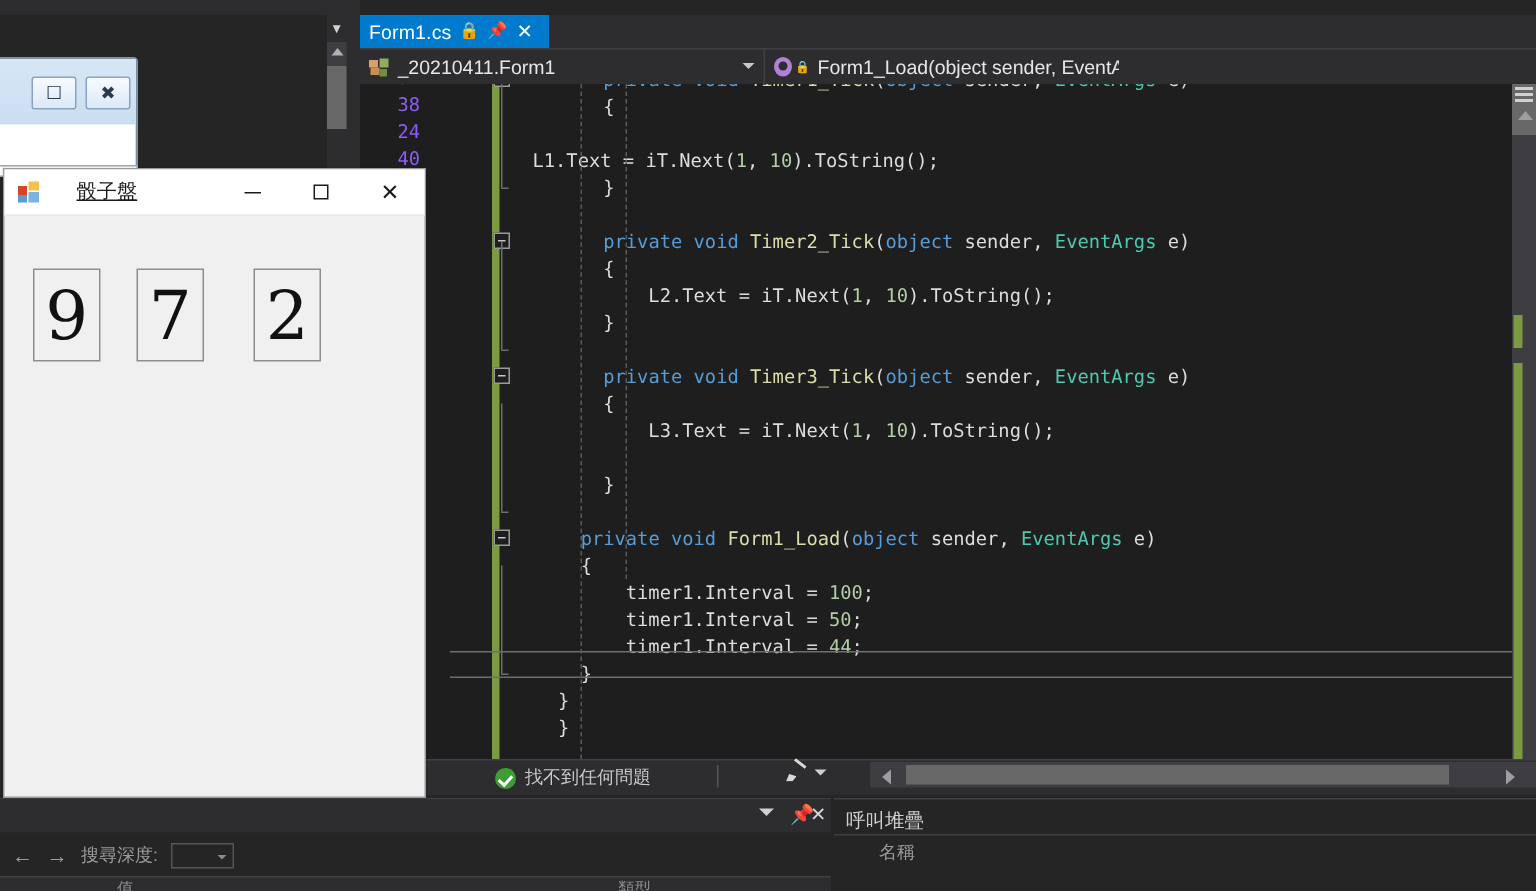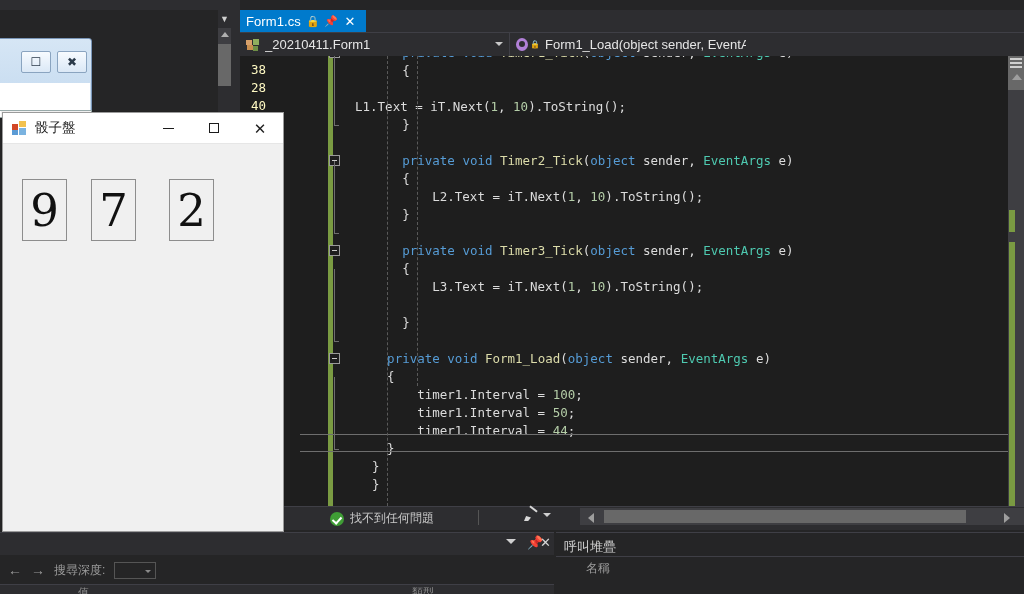--- a/index.html
+++ b/index.html
@@ -54,21 +54,21 @@
   .puzzle-glyph{display:inline-block;width:14px;height:12px;position:relative;}
   .puzzle-glyph i{position:absolute;display:block;background:#d7a06a;}
   .puzzle-glyph i.a{left:0;top:1px;width:6px;height:5px;}
   .puzzle-glyph i.b{left:7px;top:0;width:6px;height:6px;background:#8fae5e;}
   .puzzle-glyph i.c{left:1px;top:6px;width:6px;height:5px;background:#c98f4f;}
   .puzzle-glyph i.d{left:7px;top:7px;width:5px;height:5px;background:#6f8f46;}
 
   
   #codearea{left:240px;top:56px;width:784px;height:450px;background:#1e1e1e;overflow:hidden;}
   #gutter-num{left:0;top:0;width:44px;height:450px;position:absolute;}
-  .lnum{position:absolute;right:18px;color:#fef9c3;font-size:12.5px;
+  .lnum{position:absolute;right:4px;color:#8b5cf6;font-size:12.5px;
         font-family:"DejaVu Sans Mono","Liberation Mono",monospace;}
   #changebar{position:absolute;left:88px;top:0;width:5px;height:450px;background:#7a9b42;}
   #gutter-fold{position:absolute;left:44px;top:0;width:48px;height:450px;}
   .foldbox{position:absolute;width:11px;height:11px;border:1px solid #9a9a9a;
            background:#1e1e1e;box-sizing:border-box;}
   .foldbox::before{content:"";position:absolute;left:2px;top:4px;width:5px;height:1px;background:#c8c8c8;}
   .foldline{position:absolute;left:50px;width:1px;background:#6e6e6e;}
   .foldtick{position:absolute;left:50px;width:5px;height:1px;background:#6e6e6e;}
   .indentguide{position:absolute;width:1px;border-left:1px dashed #5a5a5a;}
 
@@ -168,22 +168,22 @@
   #diceform{left:2px;top:112px;width:282px;height:420px;background:#f0f0f0;
             border:1px solid #9b9b9b;box-sizing:border-box;box-shadow:0 0 0 1px rgba(0,0,0,.06);}
   #dice-titlebar{position:absolute;left:0;top:0;width:280px;height:31px;background:#fff;
                  border-bottom:1px solid #e6e6e6;box-sizing:border-box;display:flex;align-items:center;}
   #dice-appicon{width:15px;height:14px;margin-left:9px;position:relative;}
   #dice-appicon i{position:absolute;display:block;}
   #dice-appicon i.r1{left:0;top:3px;width:6px;height:6px;background:#d24726;}
   #dice-appicon i.r2{left:7px;top:0px;width:7px;height:6px;background:#f2c14e;}
   #dice-appicon i.r3{left:0;top:9px;width:6px;height:5px;background:#5b9bd5;}
   #dice-appicon i.r4{left:7px;top:7px;width:7px;height:7px;background:#7ab3e0;}
-  #dice-title{margin-left:8px;color:#1b1b1b;font-size:13.5px;
-              font-family:"DejaVu Sans","Liberation Sans",sans-serif;}
+  #dice-title{margin-left:24px;color:#1b1b1b;font-size:13.5px;
+              font-family:"DejaVu Sans","Liberation Sans",sans-serif;text-decoration:underline;}
   .winbtn{position:absolute;top:0;width:46px;height:30px;display:flex;
           align-items:center;justify-content:center;color:#1b1b1b;}
   #btn-min{right:92px;}
   #btn-max{right:46px;}
   #btn-close{right:0;}
   .min-glyph{width:11px;height:1px;background:#1b1b1b;}
   .max-glyph{width:10px;height:10px;border:1px solid #1b1b1b;box-sizing:border-box;}
   .close-glyph{font-size:15px;line-height:1;font-weight:300;}
 
   .diceslot{position:absolute;width:45px;height:62px;border:1px solid #8d8d8d;
@@ -241,21 +241,21 @@
     <span class="lock-mini">🔒</span>
     <span class="nav-txt">Form1_Load(object sender, EventArg</span>
   </div>
 </div>
 
 <div class="abs" id="codearea">
   <div id="changebar"></div>
   <div id="gutter-num">
       <div class="lnum" style="top: -12px;">37</div>
       <div class="lnum" style="top: 6px;">38</div>
-      <div class="lnum" style="top: 24px;">28</div>
+      <div class="lnum" style="top: 24px;">24</div>
       <div class="lnum" style="top: 42px;">40</div>
       <div class="lnum" style="top: 60px;">41</div>
       <div class="lnum" style="top: 78px;">42</div>
       <div class="lnum" style="top: 96px;">43</div>
       <div class="lnum" style="top: 114px;">44</div>
       <div class="lnum" style="top: 132px;">45</div>
       <div class="lnum" style="top: 150px;">46</div>
       <div class="lnum" style="top: 168px;">47</div>
       <div class="lnum" style="top: 186px;">48</div>
       <div class="lnum" style="top: 204px;">49</div>

